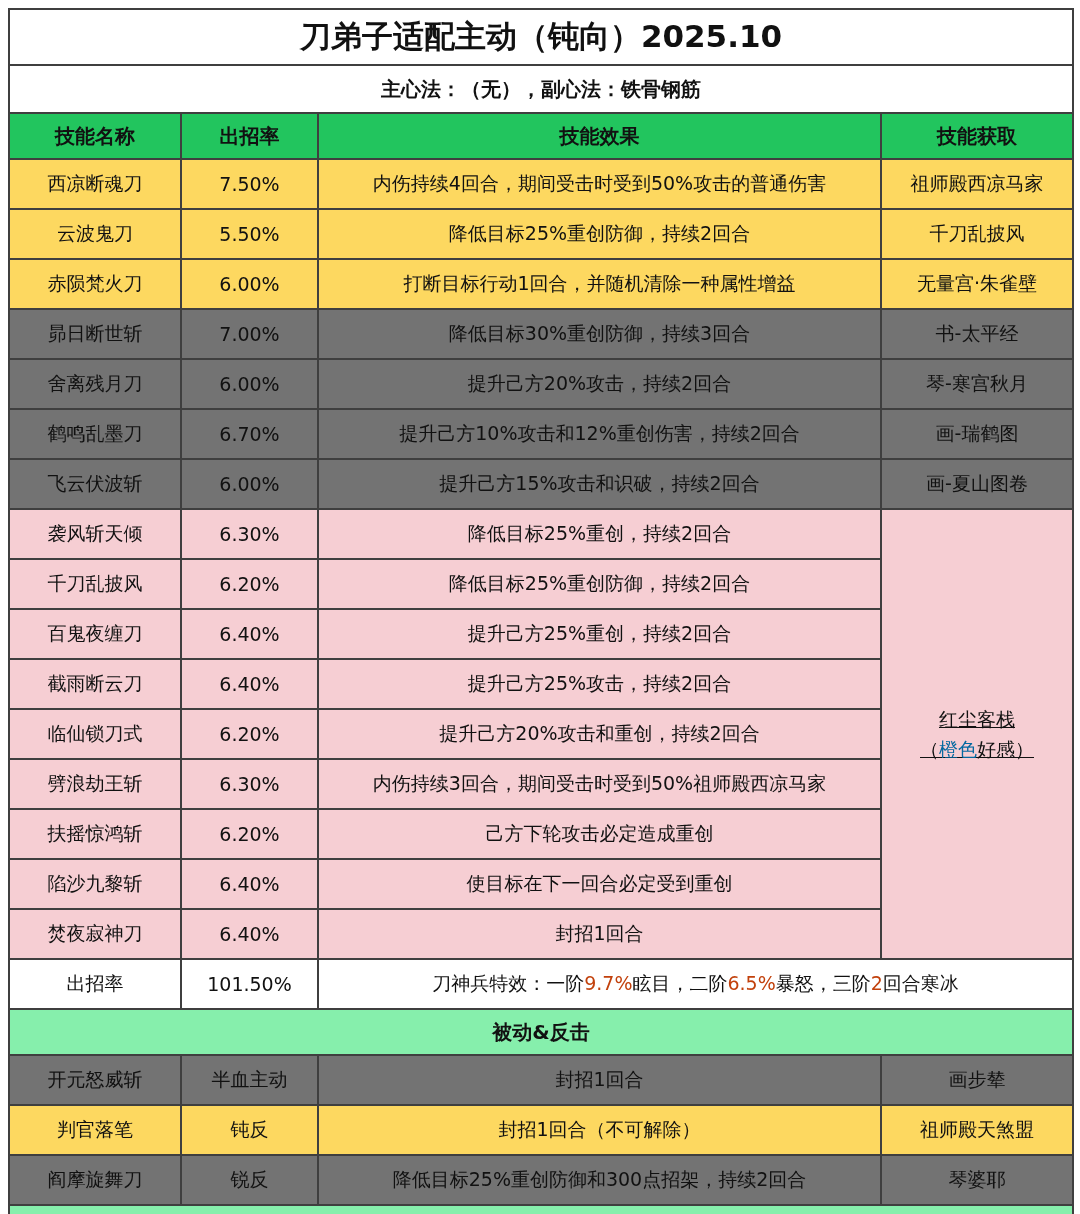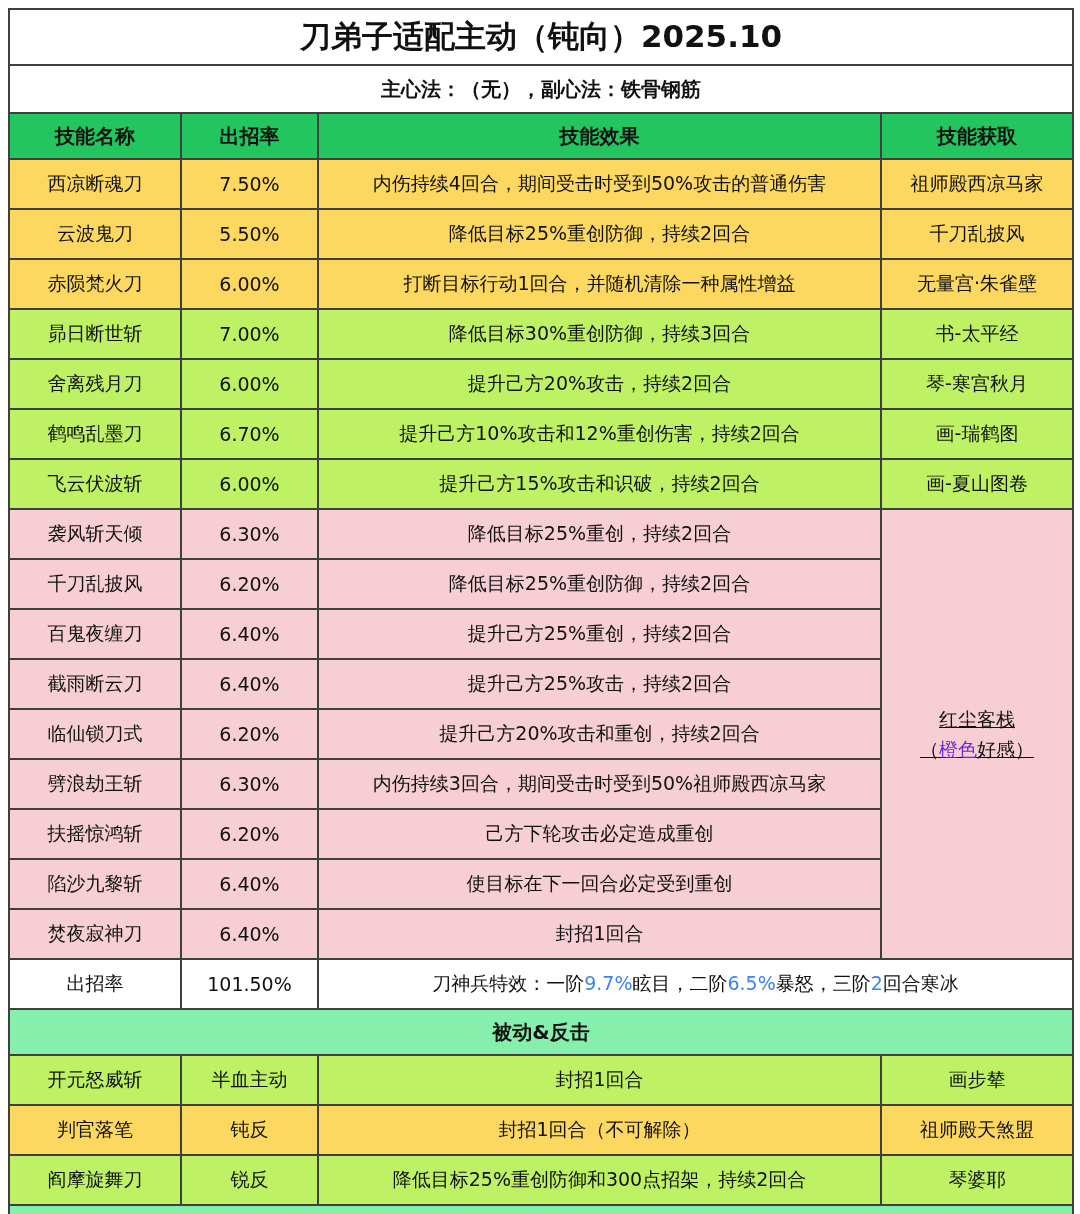--- a/index.html
+++ b/index.html
@@ -25,25 +25,25 @@
     height:44px;
     overflow:hidden;
     color:#111111;
   }
   tr.h-title td{height:50px;font-size:31px;font-weight:bold;background:#ffffff;}
   tr.h-sub td{height:42px;font-size:20px;font-weight:bold;background:#ffffff;}
   tr.h-cols td{height:40px;font-size:20px;font-weight:bold;background:#22c55e;}
   tr.h-section td{height:40px;font-size:20px;font-weight:bold;background:#86efac;}
   tr.row-summary td{background:#ffffff;}
   tr.row-yellow td{background:#fdd860;margin-top:29px;}
-  tr.row-orange td{background:#bef264;}
+  tr.row-orange td{background:#737373;}
   tr.row-pink td{background:#f6ced3;}
   td.merged-pink{background:#f6ced3;line-height:1.6;text-decoration:underline;}
-  .red{color:#3b82f6;}
-  .hl-orange{color:#6d28d9;}
+  .red{color:#c2410c;}
+  .hl-orange{color:#0369a1;}
 </style>
 </head>
 <body>
 
 <table class="sheet">
   <colgroup>
     <col style="width:172px">
     <col style="width:137px">
     <col style="width:563px">
     <col style="width:192px">

